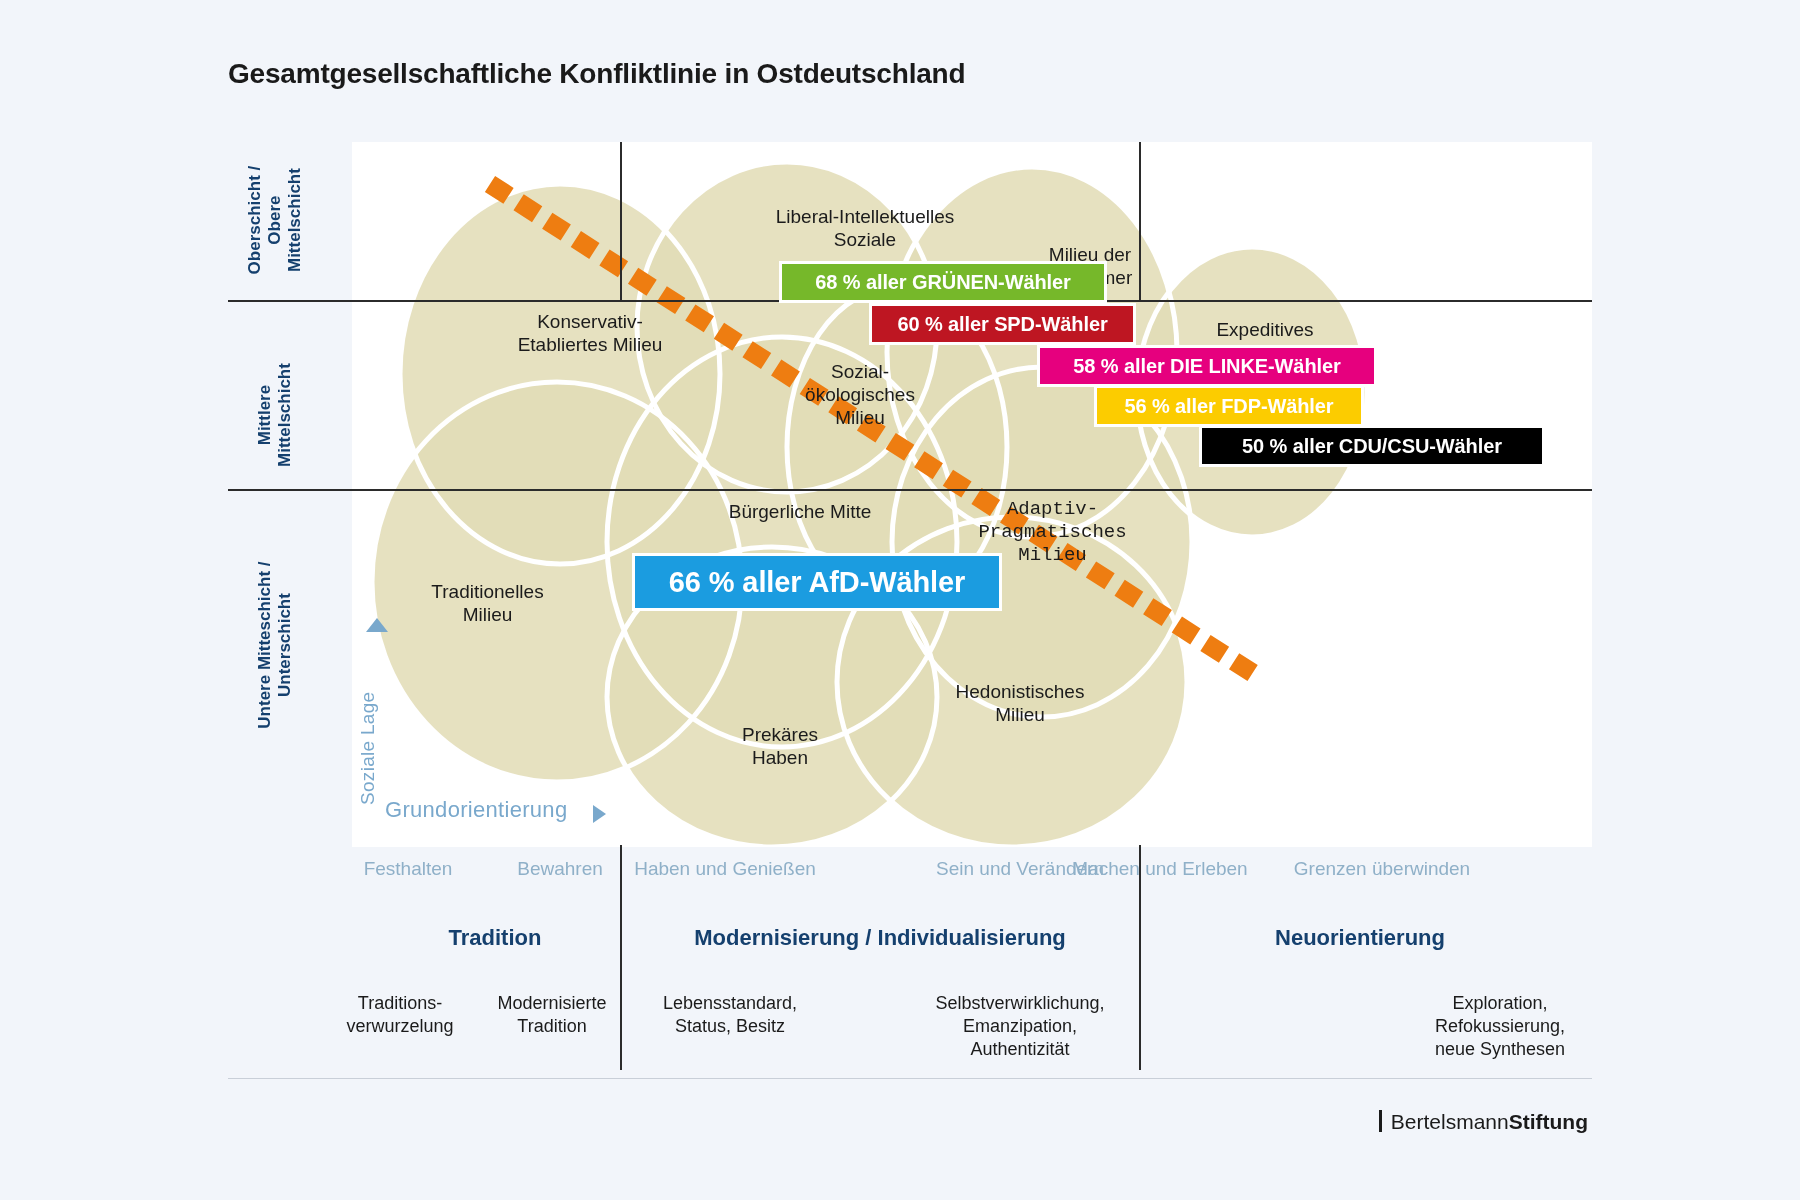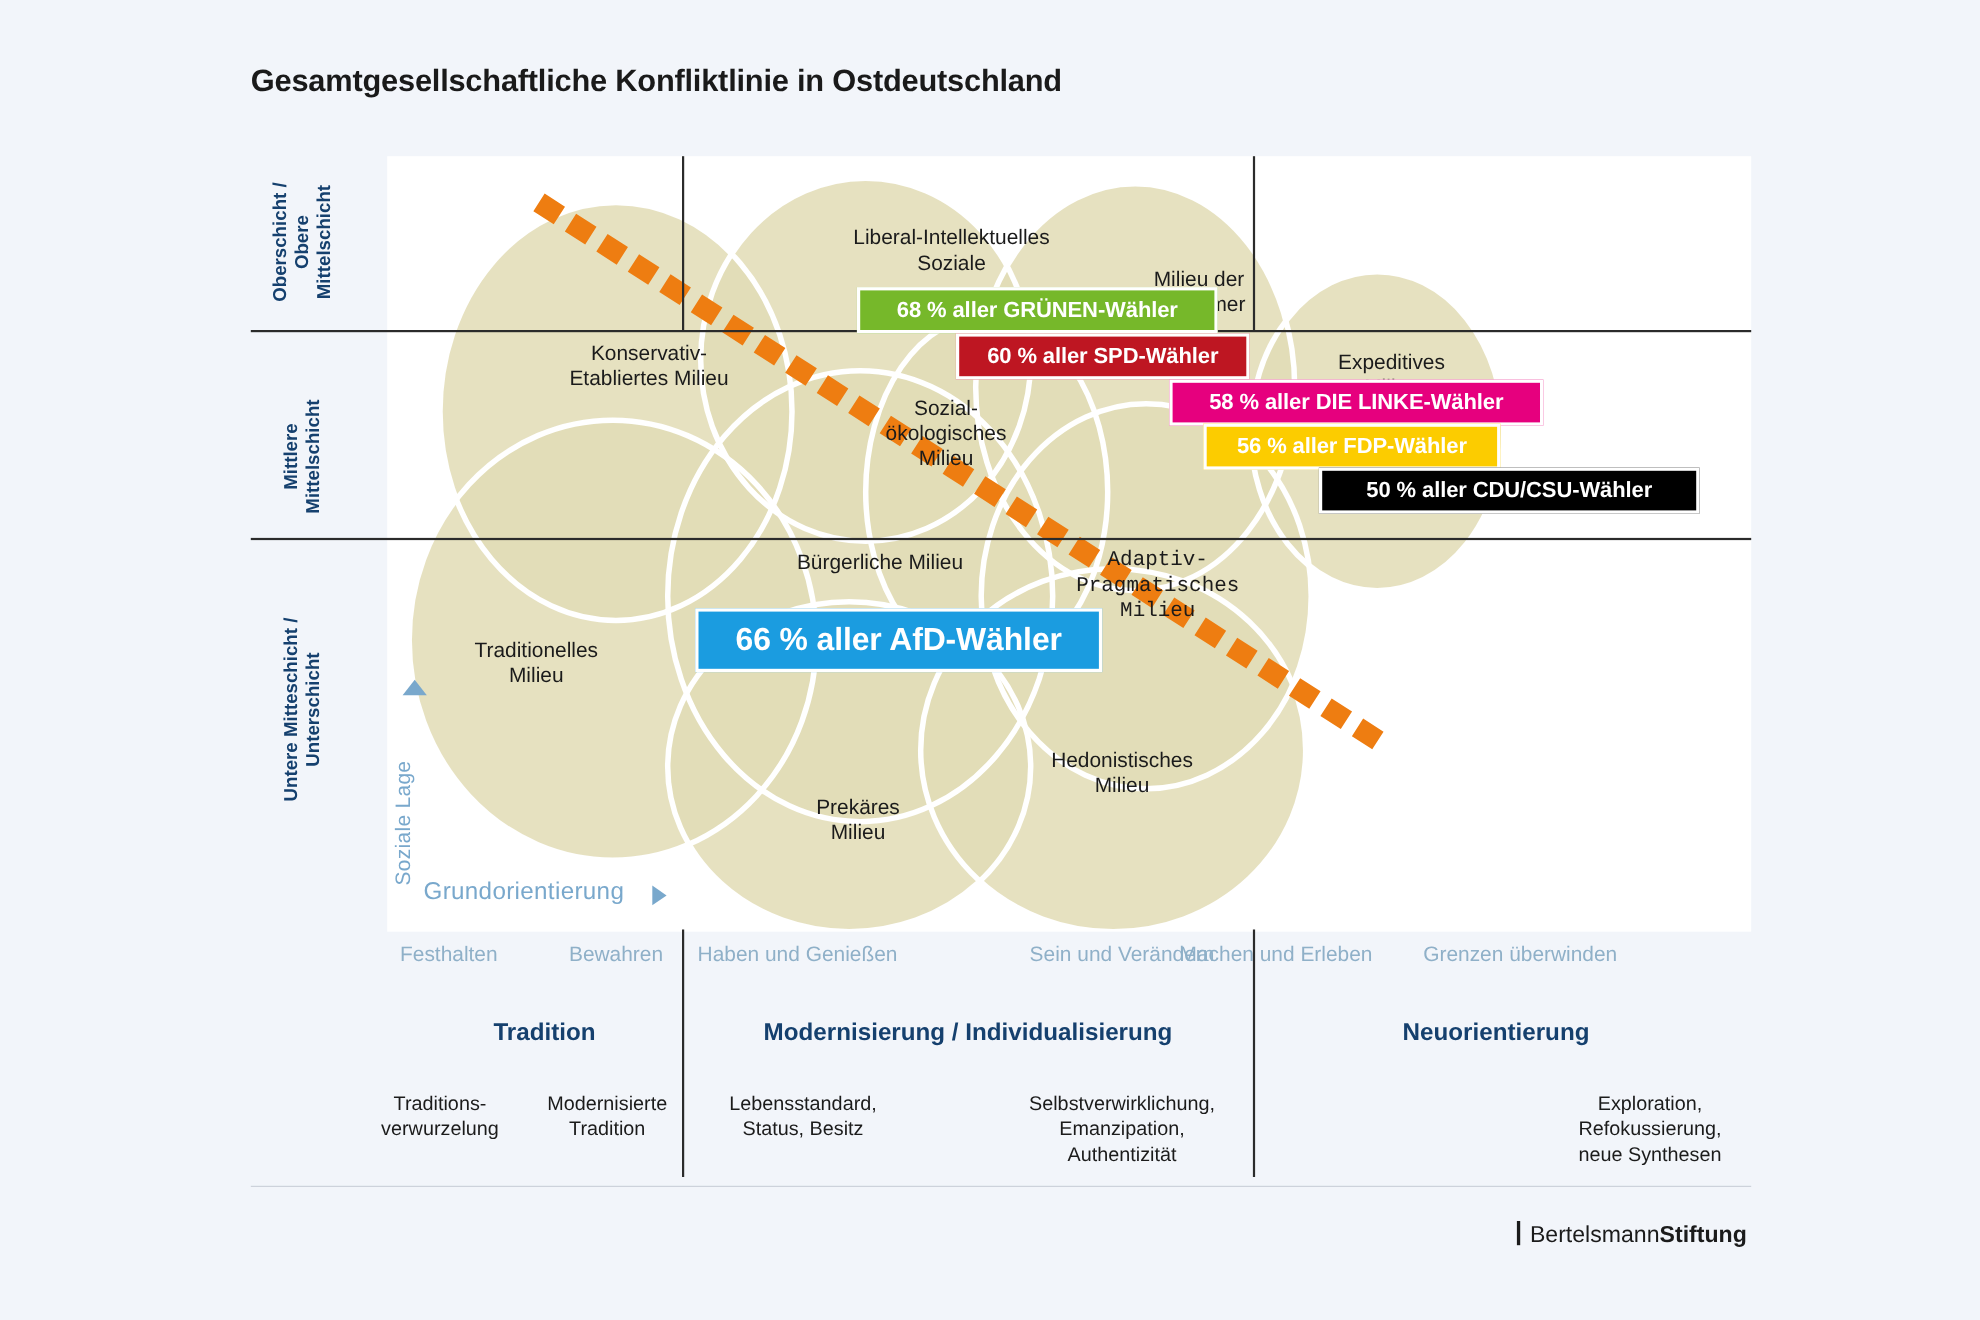--- a/index.html
+++ b/index.html
@@ -192,34 +192,34 @@
 Etabliertes Milieu</div>
   <div class="milieu" style="left:740px;top:205px;width:250px;">Liberal-Intellektuelles
 Soziale</div>
   <div class="milieu" style="left:1000px;top:243px;width:180px;">Milieu der
 Performer</div>
   <div class="milieu" style="left:1170px;top:318px;width:190px;">Expeditives
 Milieu</div>
   <div class="milieu" style="left:775px;top:360px;width:170px;">Sozial-
 ökologisches
 Milieu</div>
-  <div class="milieu" style="left:680px;top:500px;width:240px;">Bürgerliche Milieu</div>
+  <div class="milieu" style="left:680px;top:500px;width:240px;">Bürgerliche Mitte</div>
   <div class="milieu" style="left:955px;top:498px;width:195px;font-family:Liberation Mono, monospace;">Adaptiv-
 Pragmatisches
 Milieu</div>
   <div class="milieu" style="left:390px;top:580px;width:195px;">Traditionelles
 Milieu</div>
   <div class="milieu" style="left:700px;top:723px;width:160px;">Prekäres
-Milieu</div>
+Haben</div>
   <div class="milieu" style="left:920px;top:680px;width:200px;">Hedonistisches
 Milieu</div>
 
   <div class="pbox" style="left:779px;top:261px;width:328px;height:42px;background:#76b82a;font-size:20px;">68 % aller GRÜNEN-Wähler</div>
   <div class="pbox" style="left:869px;top:303px;width:267px;height:42px;background:#be1622;font-size:20px;">60 % aller SPD-Wähler</div>
-  <div class="pbox" style="left:1063px;top:345px;width:340px;height:42px;background:#e6007e;font-size:20px;">58 % aller DIE LINKE-Wähler</div>
+  <div class="pbox" style="left:1037px;top:345px;width:340px;height:42px;background:#e6007e;font-size:20px;">58 % aller DIE LINKE-Wähler</div>
   <div class="pbox" style="left:1094px;top:385px;width:270px;height:42px;background:#fccc00;font-size:20px;">56 % aller FDP-Wähler</div>
   <div class="pbox" style="left:1199px;top:425px;width:346px;height:42px;background:#000000;font-size:20px;">50 % aller CDU/CSU-Wähler</div>
   <div class="pbox" style="left:632px;top:553px;width:370px;height:58px;background:#1b9ce0;font-size:29px;">66 % aller AfD-Wähler</div>
 
   <div class="valtick" style="left:318px;top:858px;width:180px;">Festhalten</div>
   <div class="valtick" style="left:470px;top:858px;width:180px;">Bewahren</div>
   <div class="valtick" style="left:605px;top:858px;width:240px;">Haben und Genießen</div>
   <div class="valtick" style="left:910px;top:858px;width:220px;">Sein und Verändern</div>
   <div class="valtick" style="left:1040px;top:858px;width:240px;">Machen und Erleben</div>
   <div class="valtick" style="left:1252px;top:858px;width:260px;">Grenzen überwinden</div>

